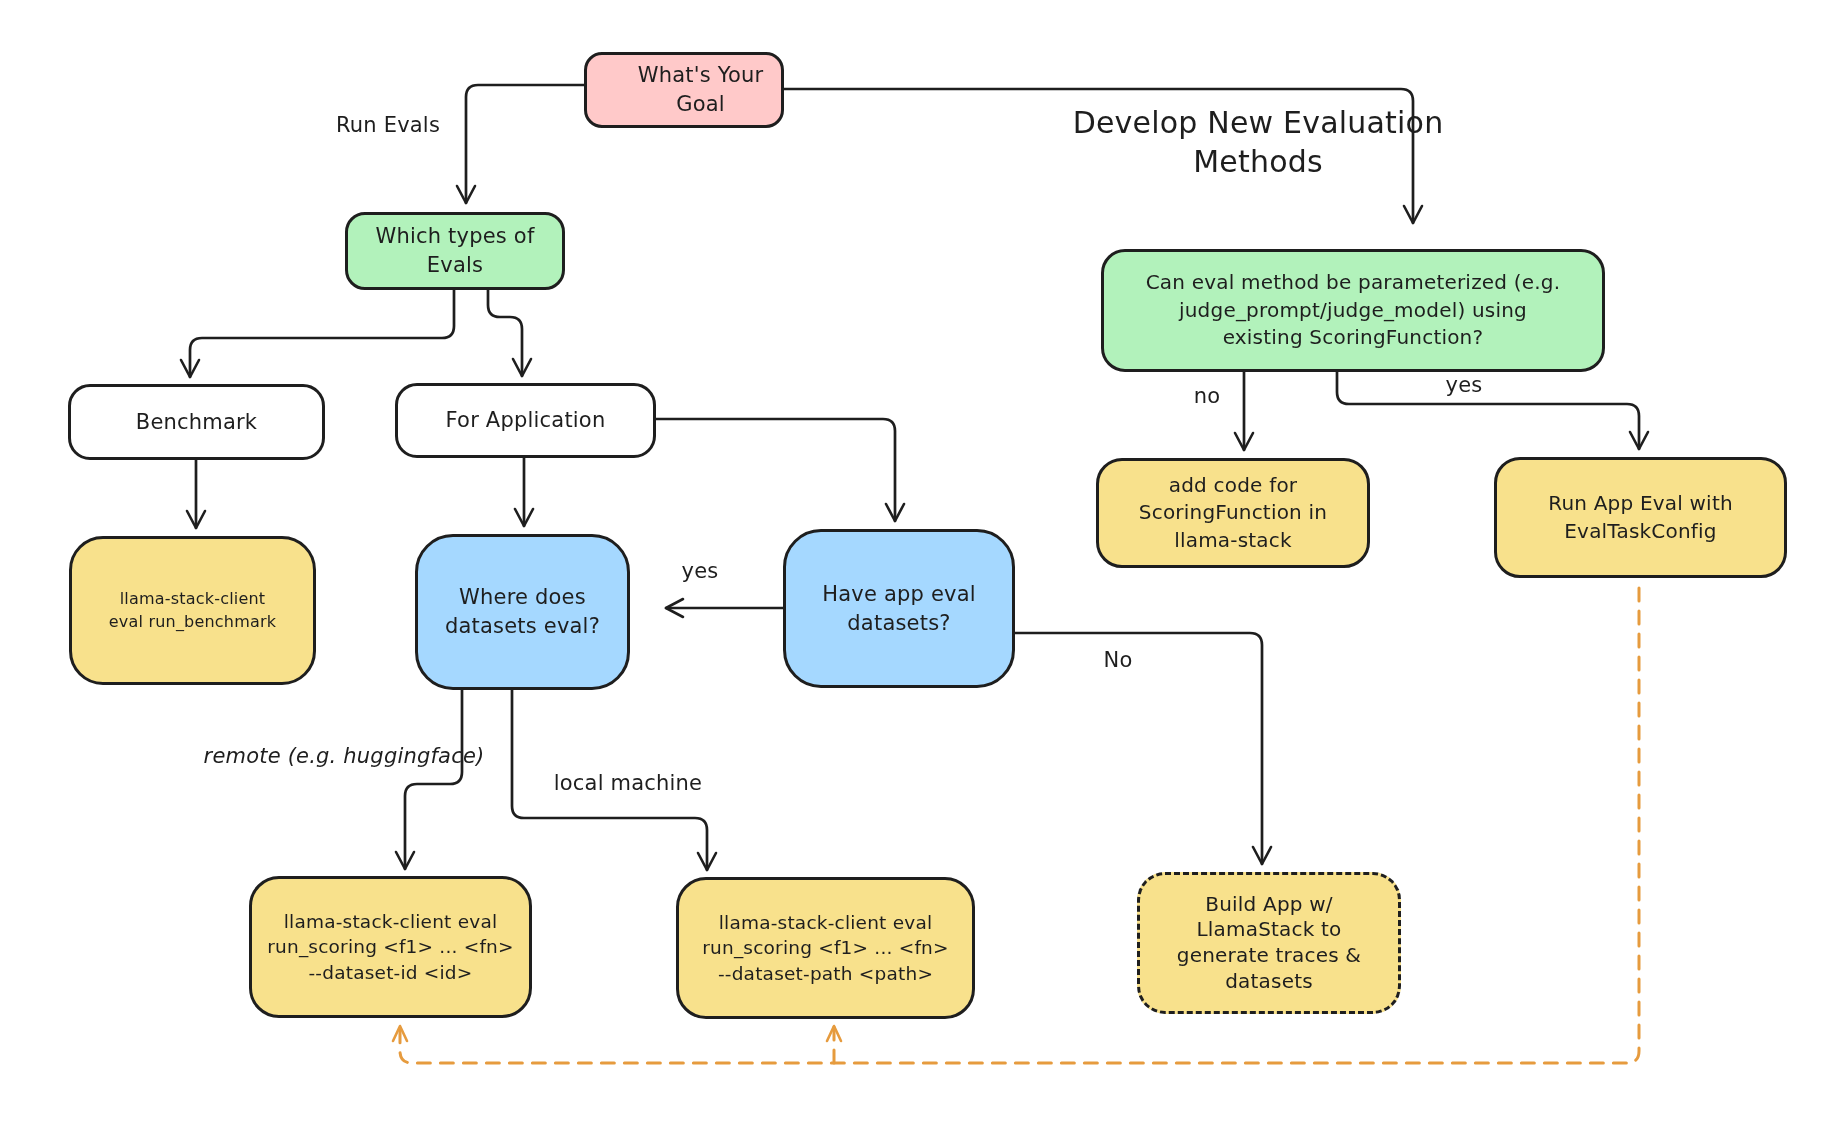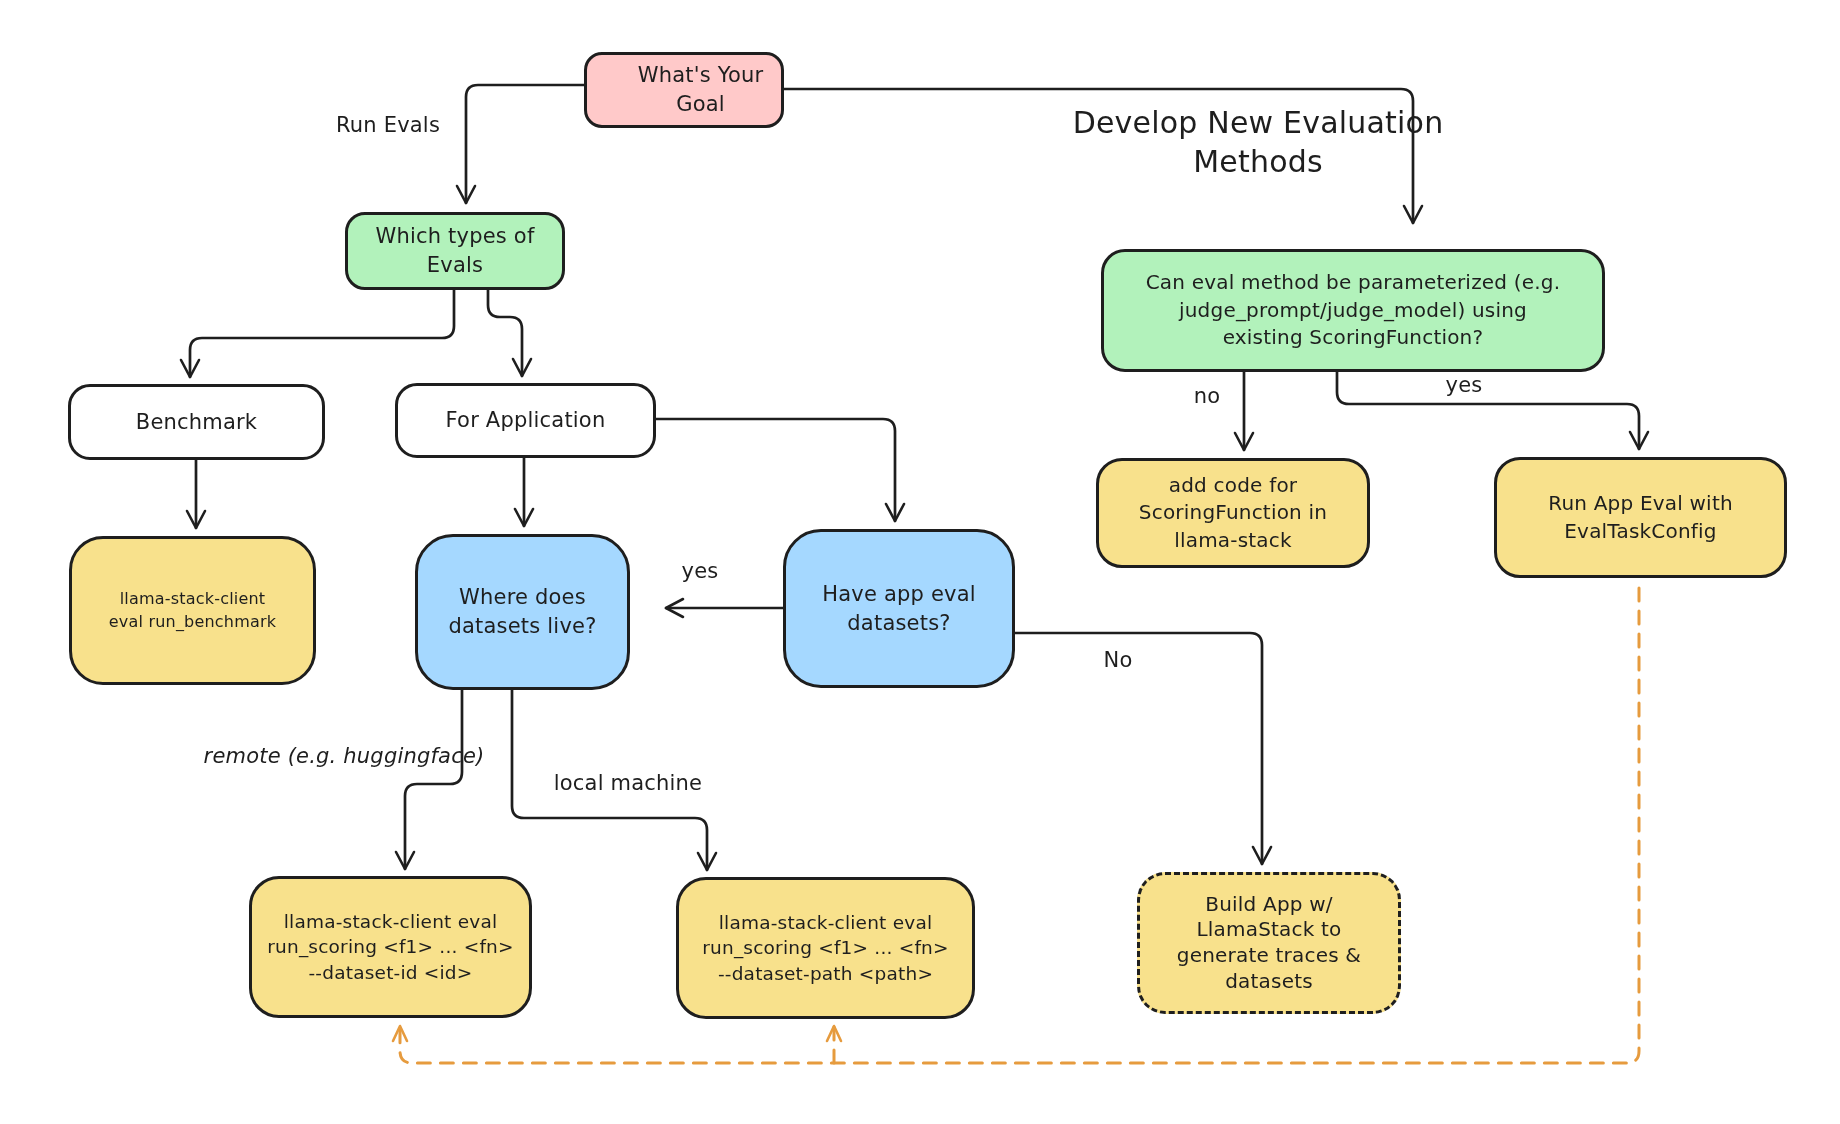--- a/index.html
+++ b/index.html
@@ -82,21 +82,21 @@
 
   <div class="node fill-green" style="left:345px;top:212px;width:220px;height:78px;border-radius:20px;font-size:21px;">Which types of
 Evals</div>
 
   <div class="node fill-white" style="left:395px;top:383px;width:261px;height:75px;border-radius:22px;font-size:21px;">For Application</div>
 
   <div class="node fill-yellow" style="left:69px;top:536px;width:247px;height:149px;border-radius:34px;font-size:16px;">llama-stack-client
 eval run_benchmark</div>
 
   <div class="node fill-blue" style="left:415px;top:534px;width:215px;height:156px;border-radius:38px;font-size:21px;">Where does
-datasets live?</div>
+datasets eval?</div>
 
   <div class="node fill-blue" style="left:783px;top:529px;width:232px;height:159px;border-radius:38px;font-size:21px;">Have app eval
 datasets?</div>
 
   <div class="node fill-yellow" style="left:249px;top:876px;width:283px;height:142px;border-radius:30px;font-size:18.5px;">llama-stack-client eval
 run_scoring &lt;f1&gt; ... &lt;fn&gt;
 --dataset-id &lt;id&gt;</div>
 
   <div class="node fill-yellow" style="left:676px;top:877px;width:299px;height:142px;border-radius:30px;font-size:18.5px;">llama-stack-client eval
 run_scoring &lt;f1&gt; ... &lt;fn&gt;

